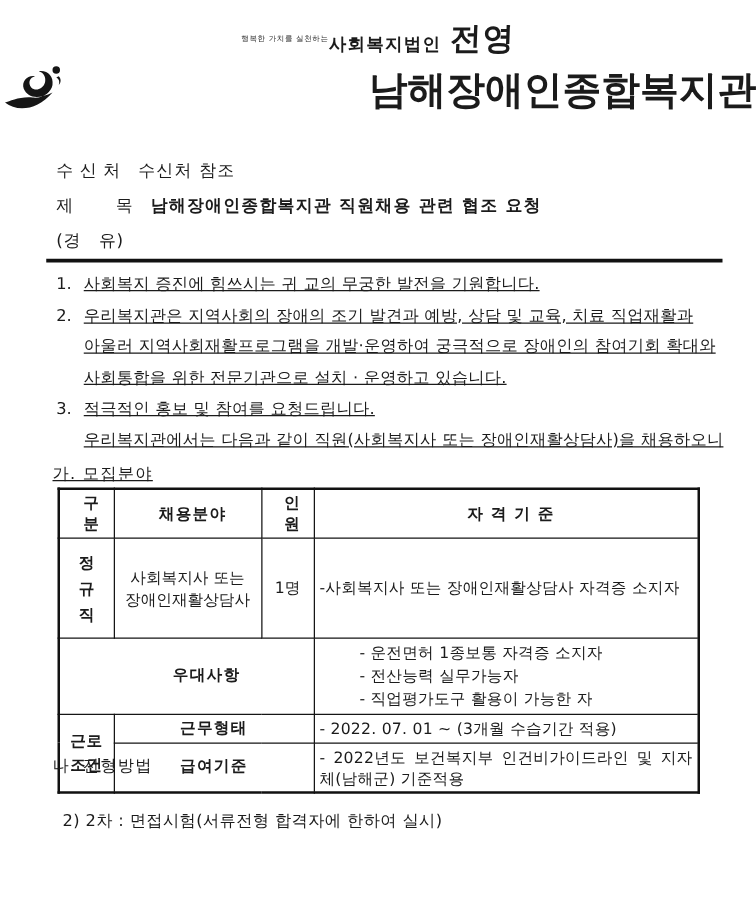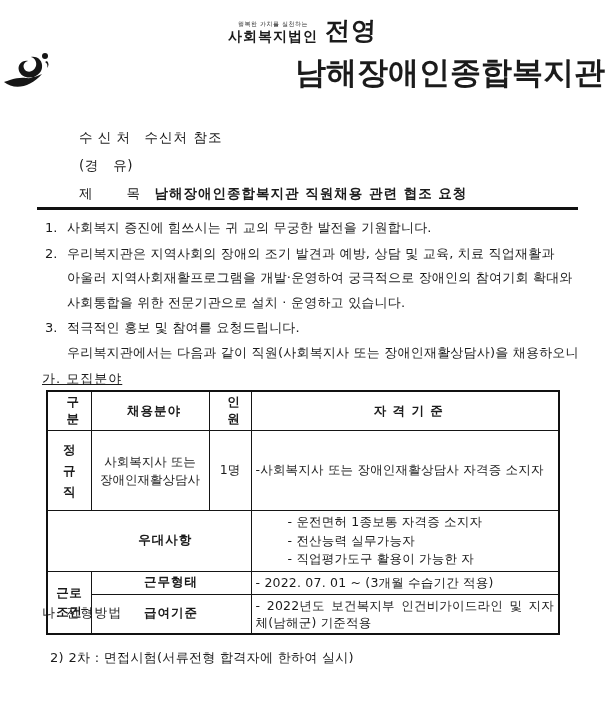--- a/index.html
+++ b/index.html
@@ -6,43 +6,43 @@
   html,body { background:#f2f2f2; }
   body { font-family:"DejaVu Sans","Liberation Sans",sans-serif; }
   .page {
     position:relative; width:605px; height:725px; margin:0 auto;
     background:#ffffff; color:#1b1b1b; overflow:hidden;
   }
 
   
   .logo-block { position:absolute; top:18px; left:0; right:0; text-align:center; }
   .logo-top { display:flex; justify-content:center; align-items:flex-end; gap:7px; }
-  .logo-top-left { display:flex; flex-direction:column; align-items:center; }
+  .logo-top-left { display:flex; align-items:flex-start; }
   .logo-slogan { font-size:6px; letter-spacing:.5px; color:#2a2a2a; line-height:8px; }
   .org-type { font-size:14px; font-weight:700; letter-spacing:1px; line-height:16px; }
   .brand { font-size:25px; font-weight:700; letter-spacing:1px; line-height:26px;
            font-family:"DejaVu Serif","Liberation Serif",serif; transform:skewX(-2deg); }
   .logo-main { margin-top:4px; display:flex; justify-content:space-between; align-items:center; gap:2px; }
   .center-name { font-size:31px; font-weight:700; letter-spacing:0px; line-height:40px;
                  font-family:"DejaVu Serif","Liberation Serif",serif; }
   .bird { width:54px; height:48px; }
 
   
   .doc-header { position:absolute; left:45px; top:123px; font-size:13.5px; }
-  .hline { line-height:28px; white-space:pre; letter-spacing:.5px;margin-left:34px; }
+  .hline { line-height:28px; white-space:pre; letter-spacing:.5px; }
   .hline .lbl { letter-spacing:.5px; }
   .hline .val { margin-left:14px; letter-spacing:1px; }
   .subject .val { font-weight:600; }
   .rule { position:absolute; left:37px; top:207px; width:541px; height:2.5px; background:#111; }
 
   
   .doc-body { position:absolute; left:45px; top:216px; width:542px; font-size:13px; }
   .item { display:flex; margin-bottom:1px; }
   .item .num { width:22px; line-height:24.5px; flex:0 0 22px; }
-  .item .lines { flex:1; }
+  .item .lines { flex:1;text-decoration:underline; }
   .item .lines div { line-height:24.5px; letter-spacing:.2px; white-space:nowrap; }
   .item2 .lines div, .item3 .lines div { text-align:justify; }
 
   
   .sec-a-title { position:absolute; left:42px; top:370px; font-size:13px; letter-spacing:1px;text-decoration:underline; }
   .sec-b-title { position:absolute; left:42px; top:604px; font-size:13px; letter-spacing:1px; }
 
   
   table.recruit {
     position:absolute; left:46px; top:390px; width:514px;
@@ -91,22 +91,22 @@
         <path d="M4 34 C14 42 30 40 42 26 C30 32 22 30 19 23 C17 17 22 12 28 13 C24 14 22 18 25 22 C28 25 34 24 36 18 C37 14 35 10 31 9 C38 8 43 13 42 20 C41 26 34 31 26 30 C16 29 8 33 4 34 Z" fill="#161616"></path>
         <circle cx="45" cy="8" r="3" fill="#161616"></circle>
         <path d="M47 13 C49 15 49 18 47 20 C48 17 47 15 45 14 Z" fill="#161616"></path>
       </svg>
       <span class="center-name">남해장애인종합복지관</span>
     </div>
   </div>
 
   <div class="doc-header">
     <div class="hline"><span class="lbl">수 신 처</span><span class="val">수신처 참조</span></div>
+    <div class="hline subject"><span class="lbl">제       목</span><span class="val">남해장애인종합복지관 직원채용 관련 협조 요청</span></div>
     <div class="hline"><span class="lbl">(경   유)</span></div>
-    <div class="hline subject"><span class="lbl">제       목</span><span class="val">남해장애인종합복지관 직원채용 관련 협조 요청</span></div>
   </div>
   <div class="rule"></div>
 
   <div class="doc-body">
     <div class="item item1">
       <span class="num">1.</span>
       <div class="lines">
         <div>사회복지 증진에 힘쓰시는 귀 교의 무궁한 발전을 기원합니다.</div>
       </div>
     </div>

